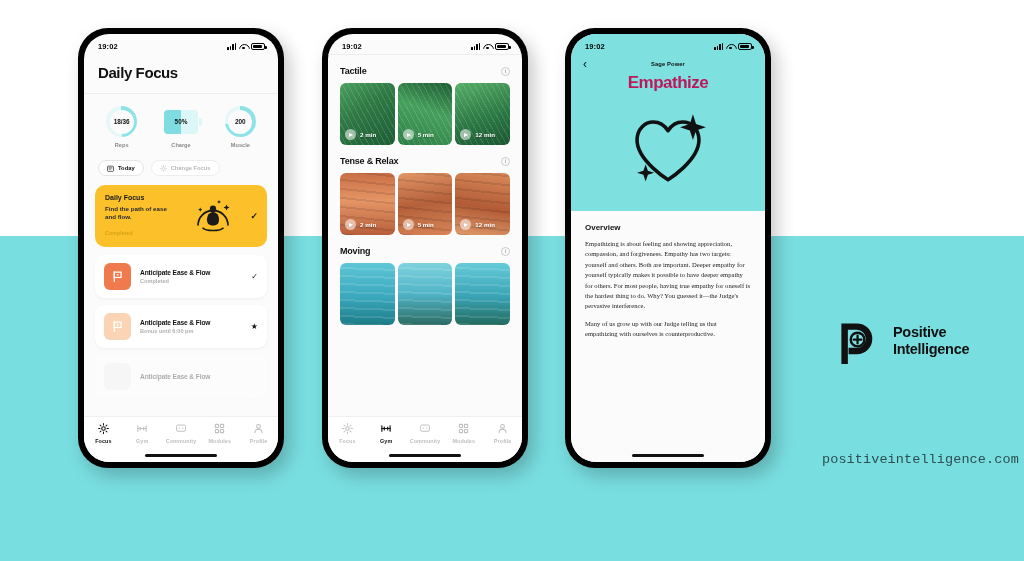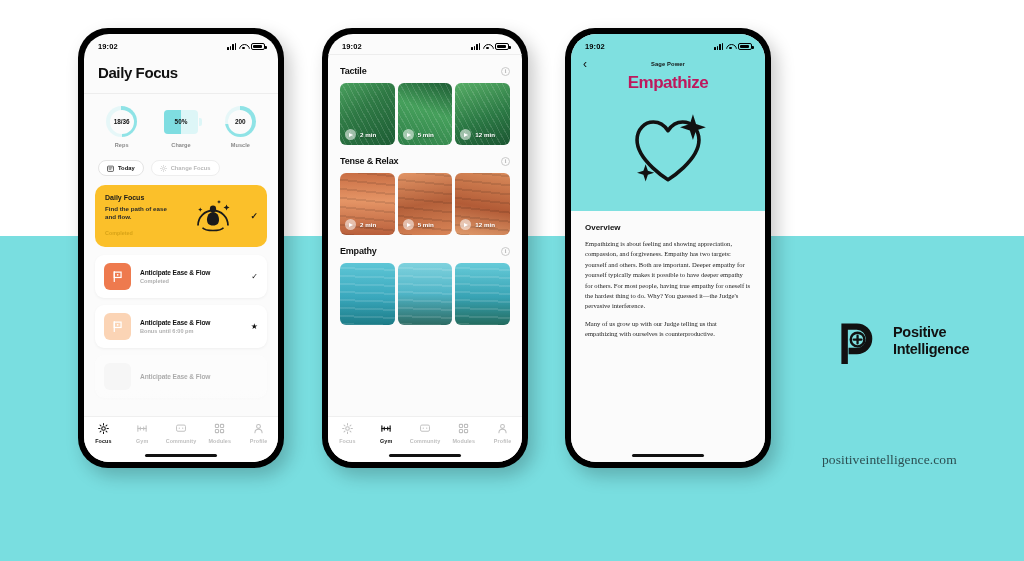--- a/index.html
+++ b/index.html
@@ -190,21 +190,21 @@
   .p3-title { text-align:center; font-size:17px; font-weight:800; color:#be185d; letter-spacing:-.5px; margin-top:4px;}
   .p3-art { display:flex; align-items:center; justify-content:center; height: 108px; }
   .p3-body { background:#fbfbfb; padding: 12px 14px 0; height: 100%;}
   .p3-h { font-size: 8px; font-weight: 800; color:#111; margin-bottom: 7px;}
   .p3-p { font-family:"Liberation Serif", serif; font-size: 6.6px; line-height: 1.58; color:#1d1d1d; }
   .p3-p + .p3-p { margin-top: 7px; }
 
   
   #brand { position: absolute; left: 836px; top: 318px; display:flex; align-items:center; gap: 11px;}
   .brand-txt { font-size: 14.5px; font-weight: 800; color:#111; line-height:1.18; letter-spacing:-.3px;}
-  #site { position:absolute; left: 822px; top: 452px; font-family:Liberation Serif, serif;
+  #site { position:absolute; left: 822px; top: 452px; font-family:Liberation Mono, monospace;
           font-size: 13.5px; color:#2c4f52; letter-spacing:.1px; }
 </style>
 </head>
 <body>
 
 <div id="stage">
   <div class="bg-top"></div>
   <div class="bg-bottom"></div>
 
   <div class="phone" id="phone1">
@@ -465,21 +465,21 @@
             <div class="play-row">
               <span class="play-c"></span>
               <span class="thumb-lbl">12 min</span>
             </div>
           </div>
         </div>
       </div>
 
       <div class="sec">
         <div class="sec-head">
-          <div class="sec-title">Empathy</div>
+          <div class="sec-title">Moving</div>
           <div class="info-ico">i</div>
         </div>
         <div class="thumbs">
           <div class="thumb sea-a">
               <div class="sealines"></div>
             </div>
           <div class="thumb sea-b">
               <div class="sealines"></div>
             </div>
           <div class="thumb sea-c">

